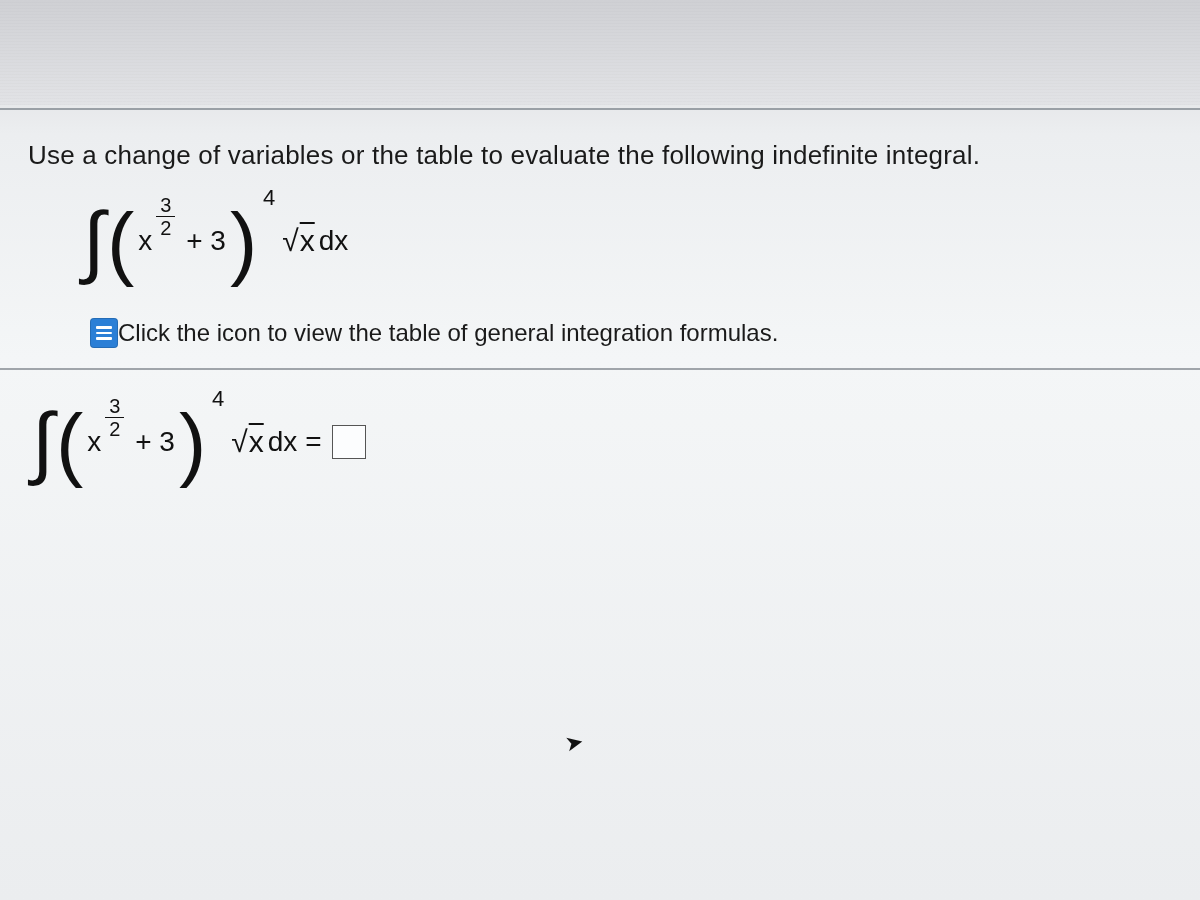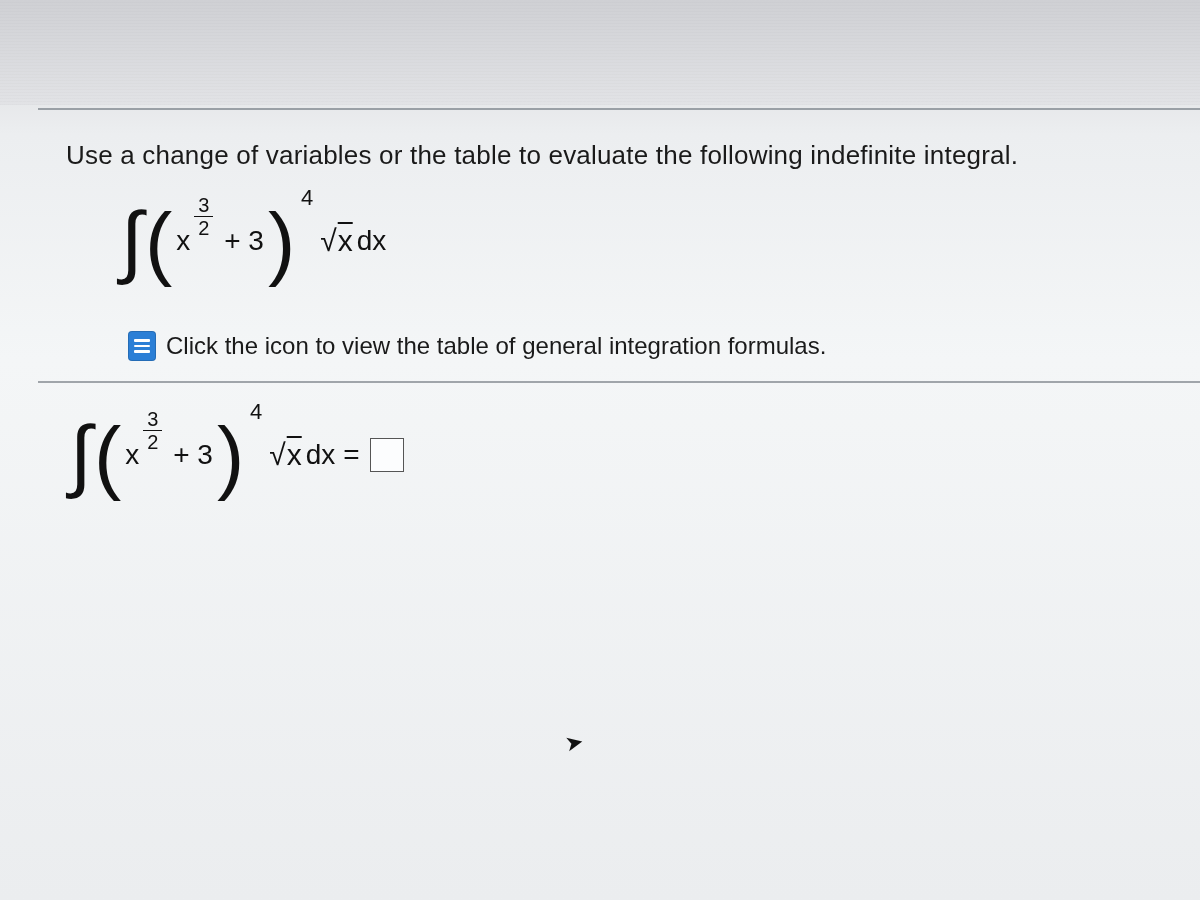--- a/index.html
+++ b/index.html
@@ -8,21 +8,20 @@
     height: 900px;
     font-family: Arial, Helvetica, sans-serif;
     background: linear-gradient(180deg, #d6d6d8 0%, #eceef0 15%, #f4f6f7 40%, #ebedef 100%);
     overflow: hidden;
   }
   .screen {
     position: relative;
     width: 1200px;
     height: 900px;
     padding-top: 108px;
-    padding-left: 38px;
   }
   .top-texture {
     position: absolute;
     top: 0; left: 0; right: 0;
     height: 105px;
     background: repeating-linear-gradient(0deg, rgba(0,0,0,0.015), rgba(0,0,0,0.015) 1px, transparent 1px, transparent 3px),
                 linear-gradient(180deg, #cfd0d4 0%, #e2e3e6 100%);
   }
   .hr-top {
     border: none;
@@ -108,23 +107,23 @@
     position: relative;
   }
   .overline {
     text-decoration: overline;
     text-decoration-thickness: 1.5px;
     padding-left: 1px;
   }
   .hint-row {
     display: flex;
     align-items: center;
-    gap: 10px;
+    gap: 0;
     padding-left: 62px;
-    margin-top: 40px;
+    margin-top: 27px;
     margin-bottom: 20px;
     font-size: 24px;
     color: #1a1a1a;
   }
   .hint-icon {
     width: 28px;
     height: 30px;
     background: #2b7fd6;
     border-radius: 4px;
     display: flex;

